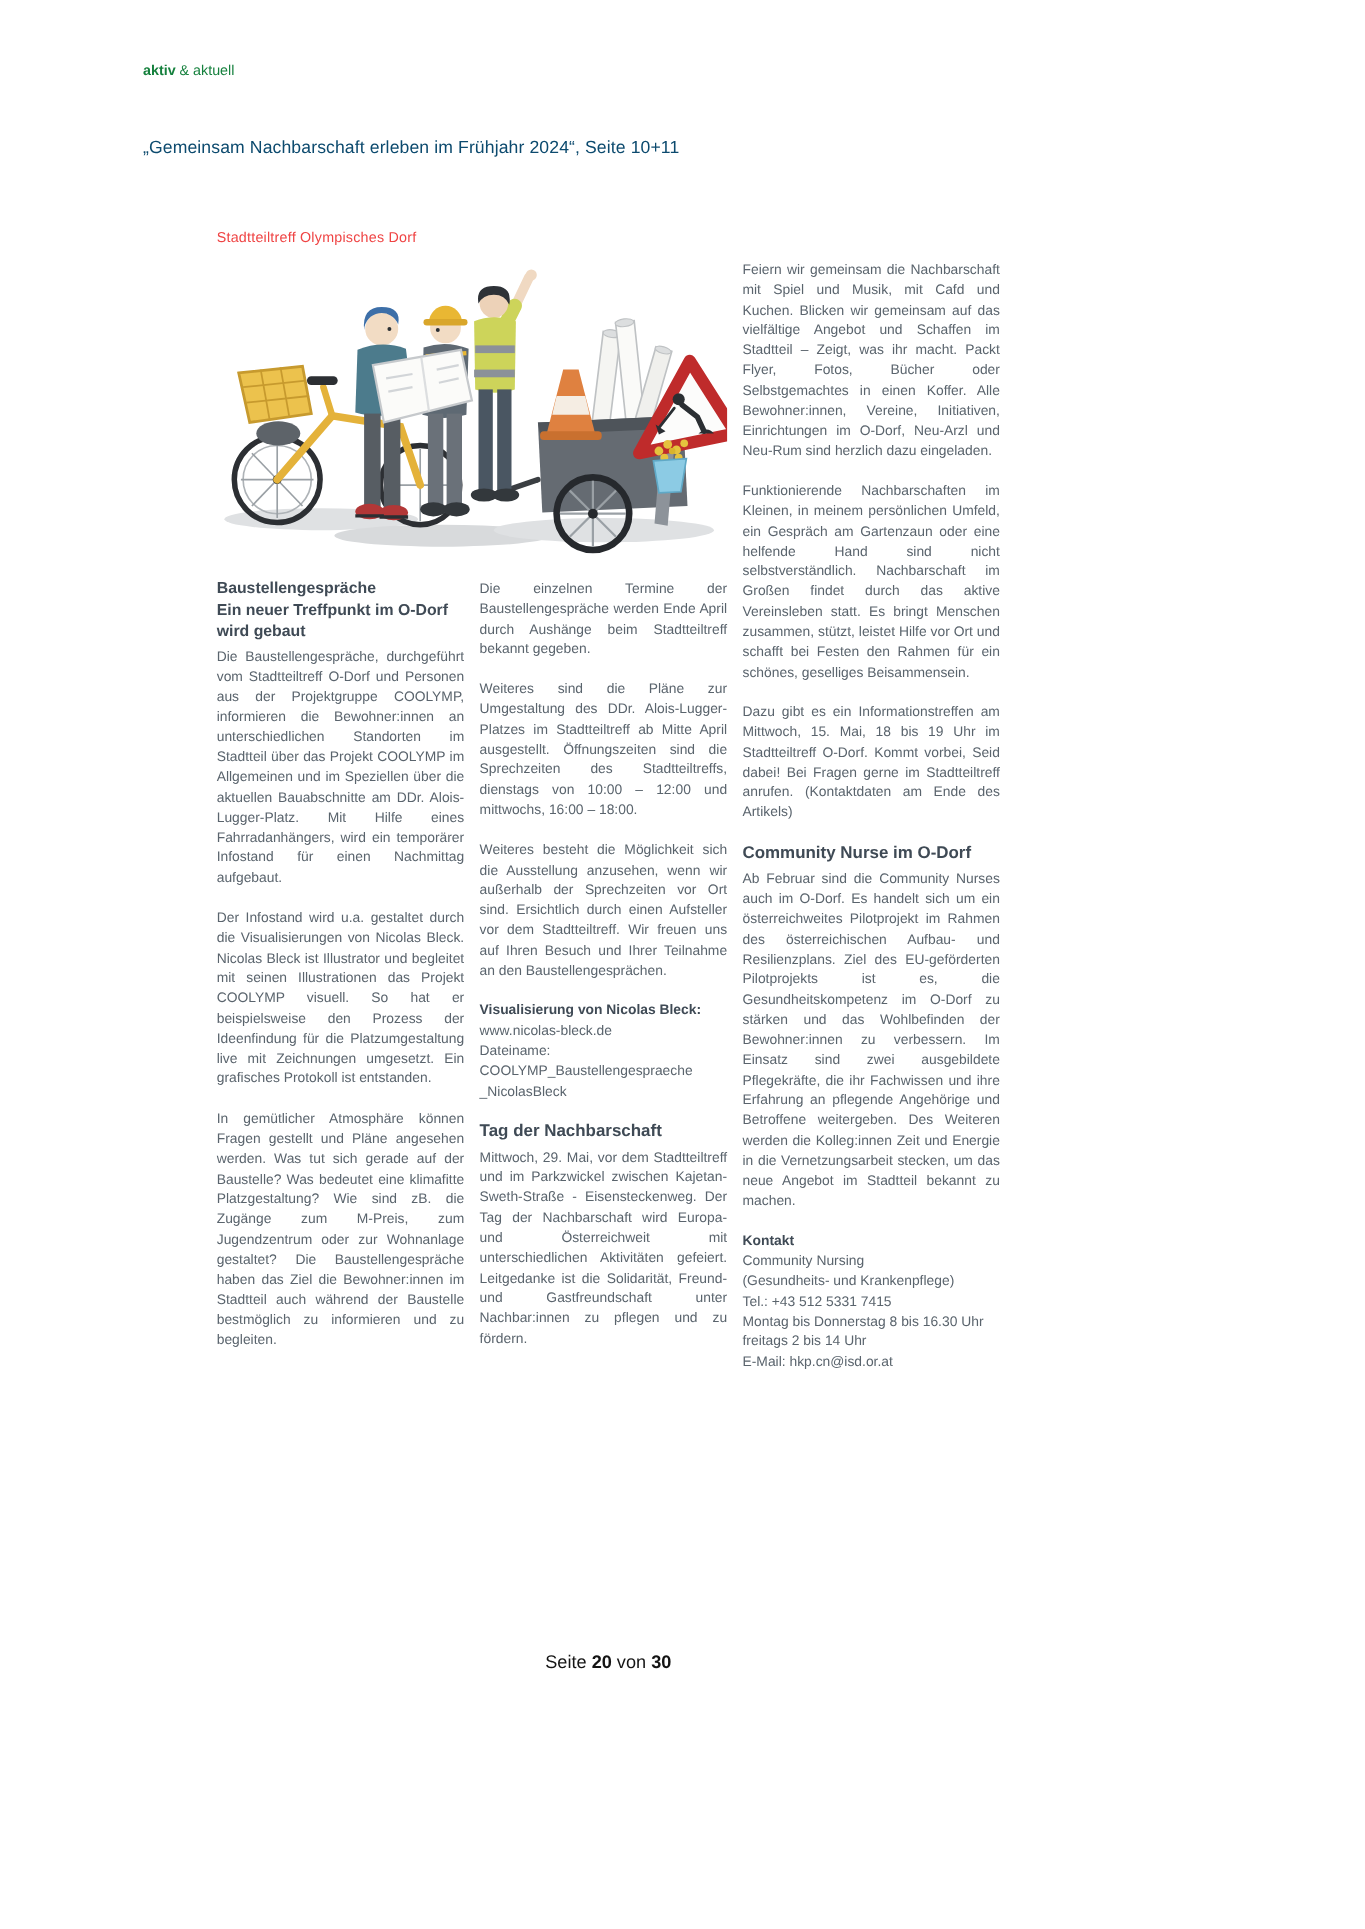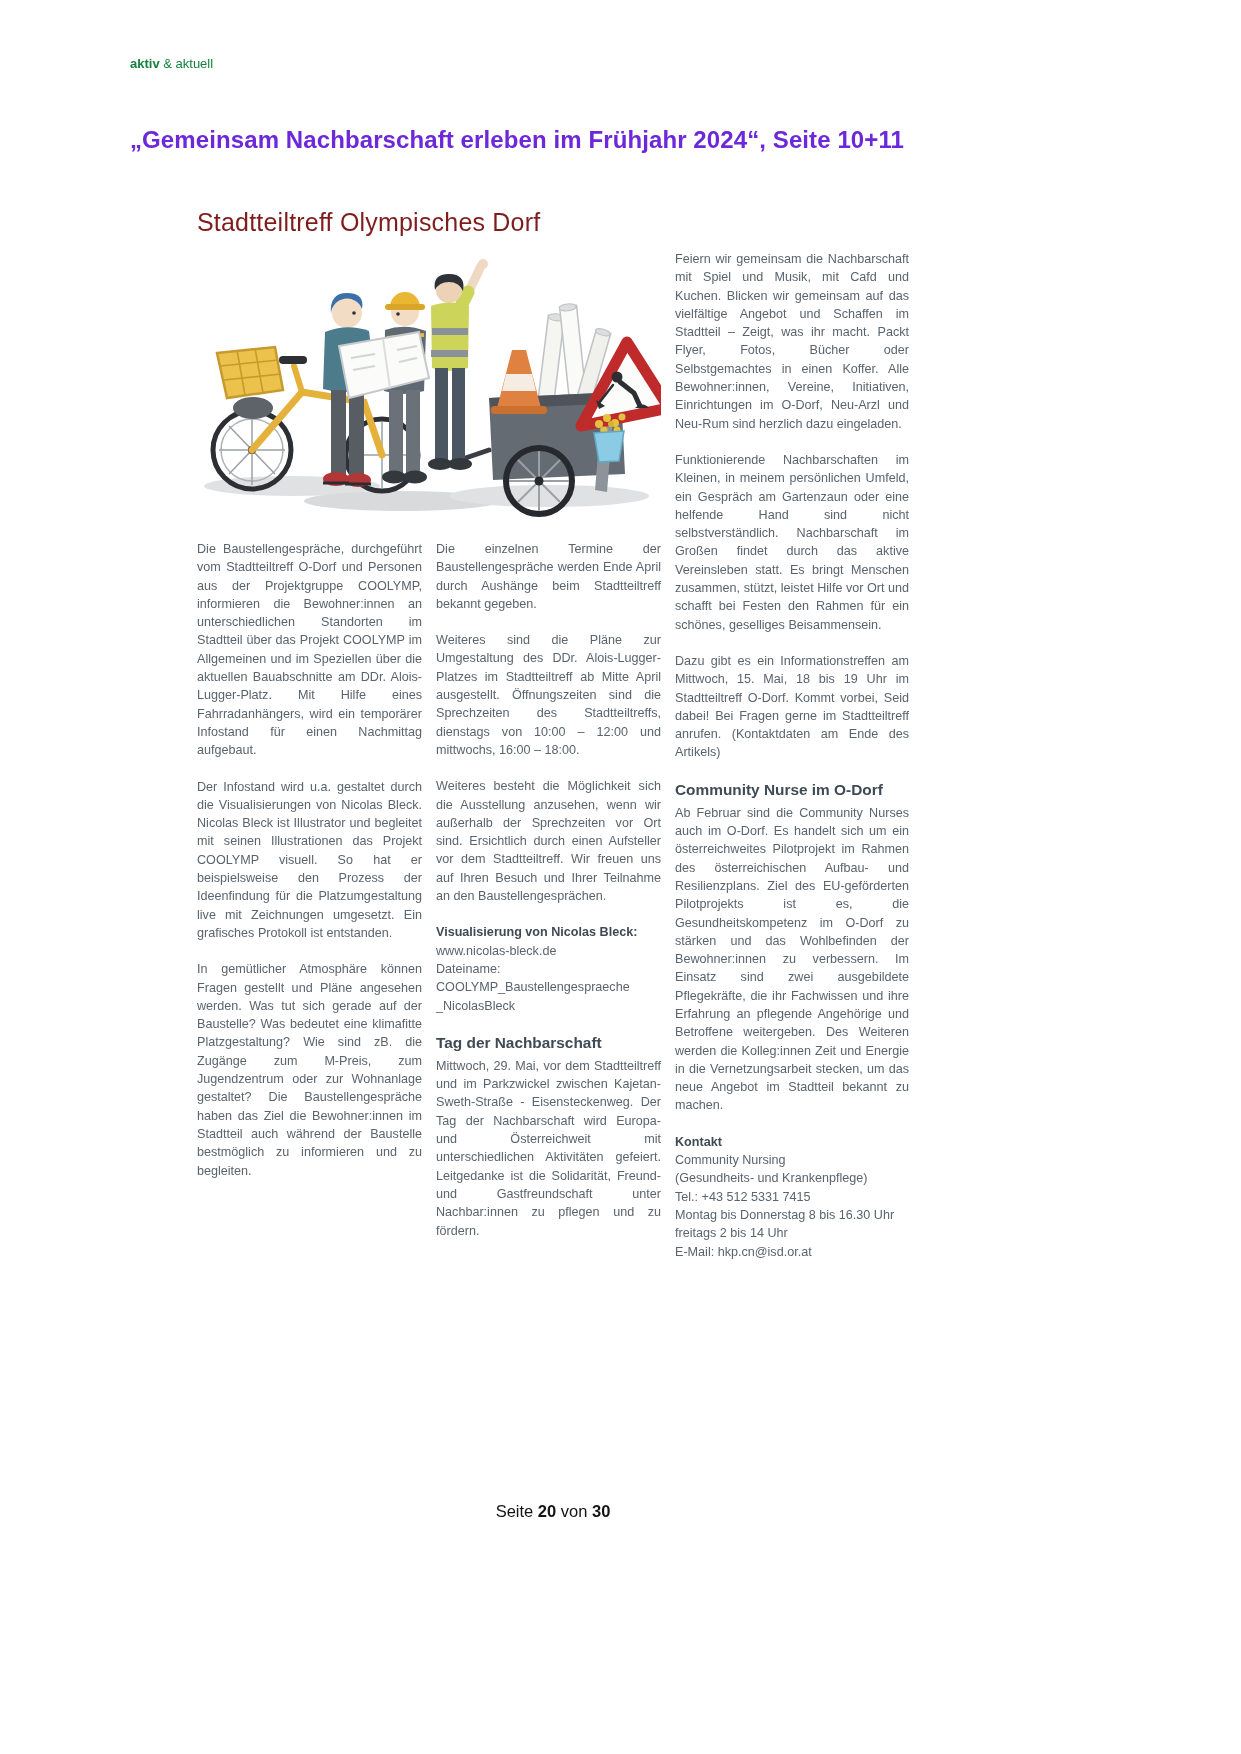--- a/index.html
+++ b/index.html
@@ -5,24 +5,24 @@
   * { margin:0; padding:0; box-sizing:border-box; }
   html,body { background:#ffffff; }
   body {
     width:1241px; height:1754px; position:relative;
     font-family:"Liberation Sans", sans-serif;
     color:#111;
   }
   .doc-header { position:absolute; left:130px; top:56px; font-size:13px; color:#15803d; }
   .doc-header .b { font-weight:bold; }
   .doc-header span { white-space:pre; }
-  .doc-title { position:absolute; left:130px; top:126px; font-size:24px; font-weight:bold; color:#6d28d9; letter-spacing:0.1px; }
+  .doc-title { position:absolute; left:130px; top:126px; font-size:16px; font-weight:normal; color:#0c4a6e; letter-spacing:0.1px; }
 
   .article { position:absolute; left:197px; top:208px; width:712px; }
-  .kicker { font-size:25px; color:#7f1d1d; letter-spacing:0.2px; }
+  .kicker { font-size:13px; color:#ef4444; letter-spacing:0.2px; }
   .headline { font-size:25px; font-weight:bold; color:#47515c; margin-top:5px; letter-spacing:0.1px; }
 
   .content-row { display:flex; gap:14px; margin-top:13px; align-items:flex-start; }
   .left-block { width:464px; flex:none; }
   .illustration { width:464px; height:282px; display:block; }
   .two-cols { display:flex; gap:14px; margin-top:8px; }
 
   .col { font-size:12.6px; line-height:18.3px; color:#5a646d; text-align:justify; }
   .col-1, .col-2 { width:225px; flex:none; }
   .col-3 { width:234px; flex:none; }
@@ -193,20 +193,24 @@
           <g>
             <path d="M142,96 L222,82 L232,128 L152,148 Z" fill="#fbfbf9" stroke="#c6c9cc" stroke-width="2"></path>
             <line x1="186" y1="89" x2="193" y2="138" stroke="#dcdee0" stroke-width="2"></line>
             <path d="M154,108 l24,-4 M156,120 l22,-4 M200,100 l20,-4 M202,112 l18,-4" stroke="#d2d5d8" stroke-width="2"></path>
           </g>
         </g>
       </svg>
 
       <div class="two-cols">
         <div class="col col-1">
+          <div class="col-heading">
+            <div>Baustellengespräche</div>
+            <div>Ein neuer Treffpunkt im O-Dorf wird gebaut</div>
+          </div>
           <p>Die Baustellengespräche, durchgeführt vom Stadtteiltreff O-Dorf und Personen aus der Projektgruppe COOLYMP, informieren die Bewohner:innen an unterschiedlichen Standorten im Stadtteil über das Projekt COOLYMP im Allgemeinen und im Speziellen über die aktuellen Bauabschnitte am DDr. Alois-Lugger-Platz. Mit Hilfe eines Fahrradanhängers, wird ein temporärer Infostand für einen Nachmittag aufgebaut.</p>
           <p>Der Infostand wird u.a. gestaltet durch die Visualisierungen von Nicolas Bleck. Nicolas Bleck ist Illustrator und begleitet mit seinen Illustrationen das Projekt COOLYMP visuell. So hat er beispielsweise den Prozess der Ideenfindung für die Platzumgestaltung live mit Zeichnungen umgesetzt. Ein grafisches Protokoll ist entstanden.</p>
           <p>In gemütlicher Atmosphäre können Fragen gestellt und Pläne angesehen werden. Was tut sich gerade auf der Baustelle? Was bedeutet eine klimafitte Platzgestaltung? Wie sind zB. die Zugänge zum M-Preis, zum Jugendzentrum oder zur Wohnanlage gestaltet? Die Baustellengespräche haben das Ziel die Bewohner:innen im Stadtteil auch während der Baustelle bestmöglich zu informieren und zu begleiten.</p>
         </div>
 
         <div class="col col-2">
           <p>Die einzelnen Termine der Baustellengespräche werden Ende April durch Aushänge beim Stadtteiltreff bekannt gegeben.</p>
           <p>Weiteres sind die Pläne zur Umgestaltung des DDr. Alois-Lugger-Platzes im Stadtteiltreff ab Mitte April ausgestellt. Öffnungszeiten sind die Sprechzeiten des Stadtteiltreffs, dienstags von 10:00 – 12:00 und mittwochs, 16:00 – 18:00.</p>
           <p>Weiteres besteht die Möglichkeit sich die Ausstellung anzusehen, wenn wir außerhalb der Sprechzeiten vor Ort sind. Ersichtlich durch einen Aufsteller vor dem Stadtteiltreff. Wir freuen uns auf Ihren Besuch und Ihrer Teilnahme an den Baustellengesprächen.</p>
           <div class="block plain-lines">

